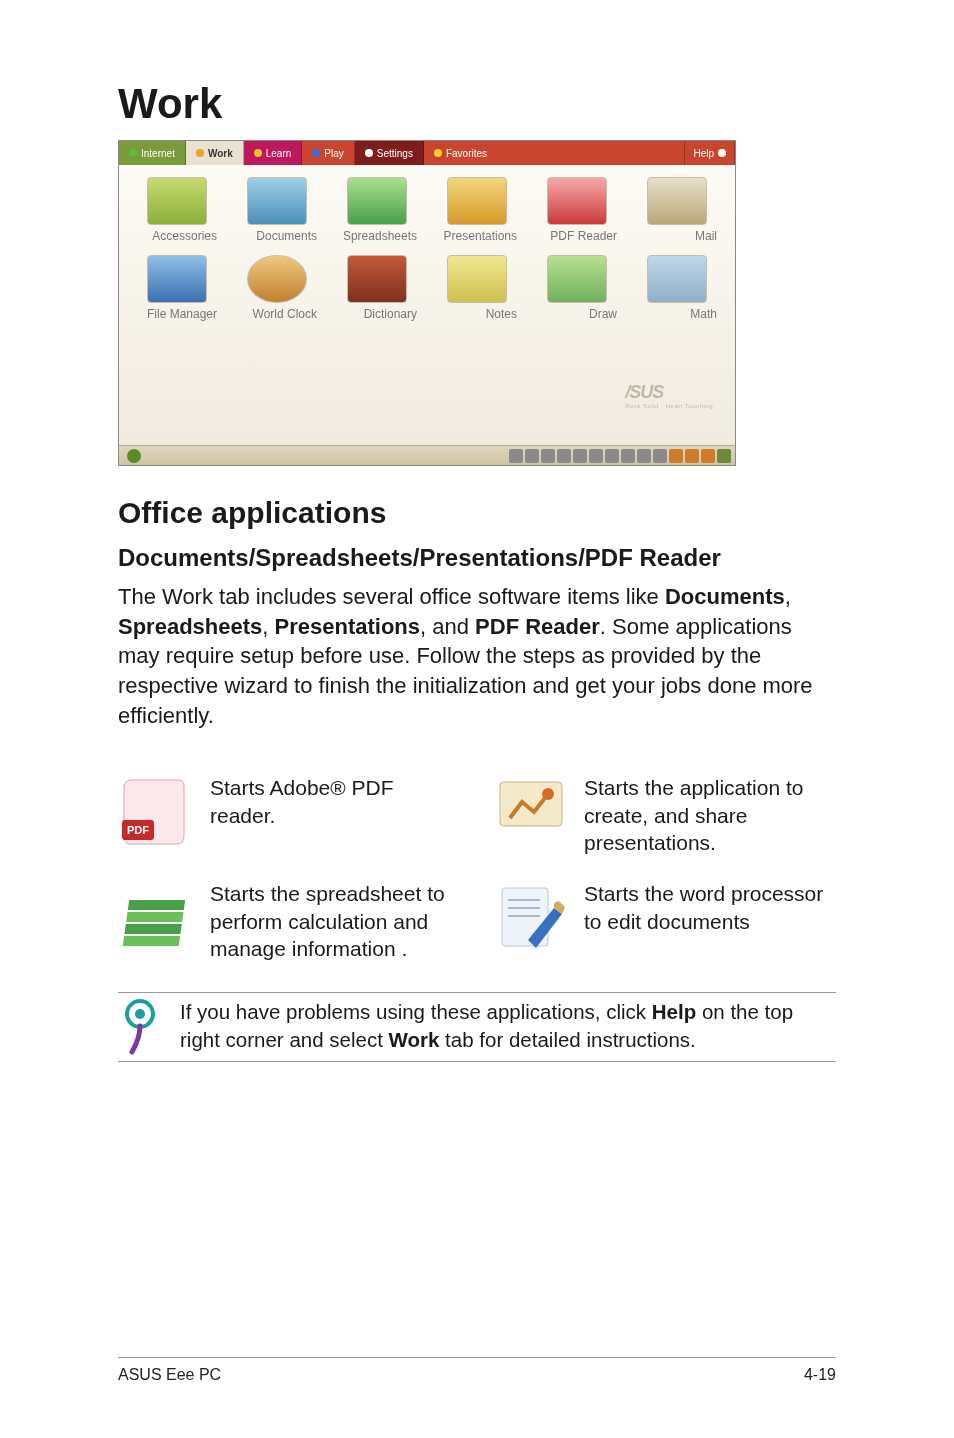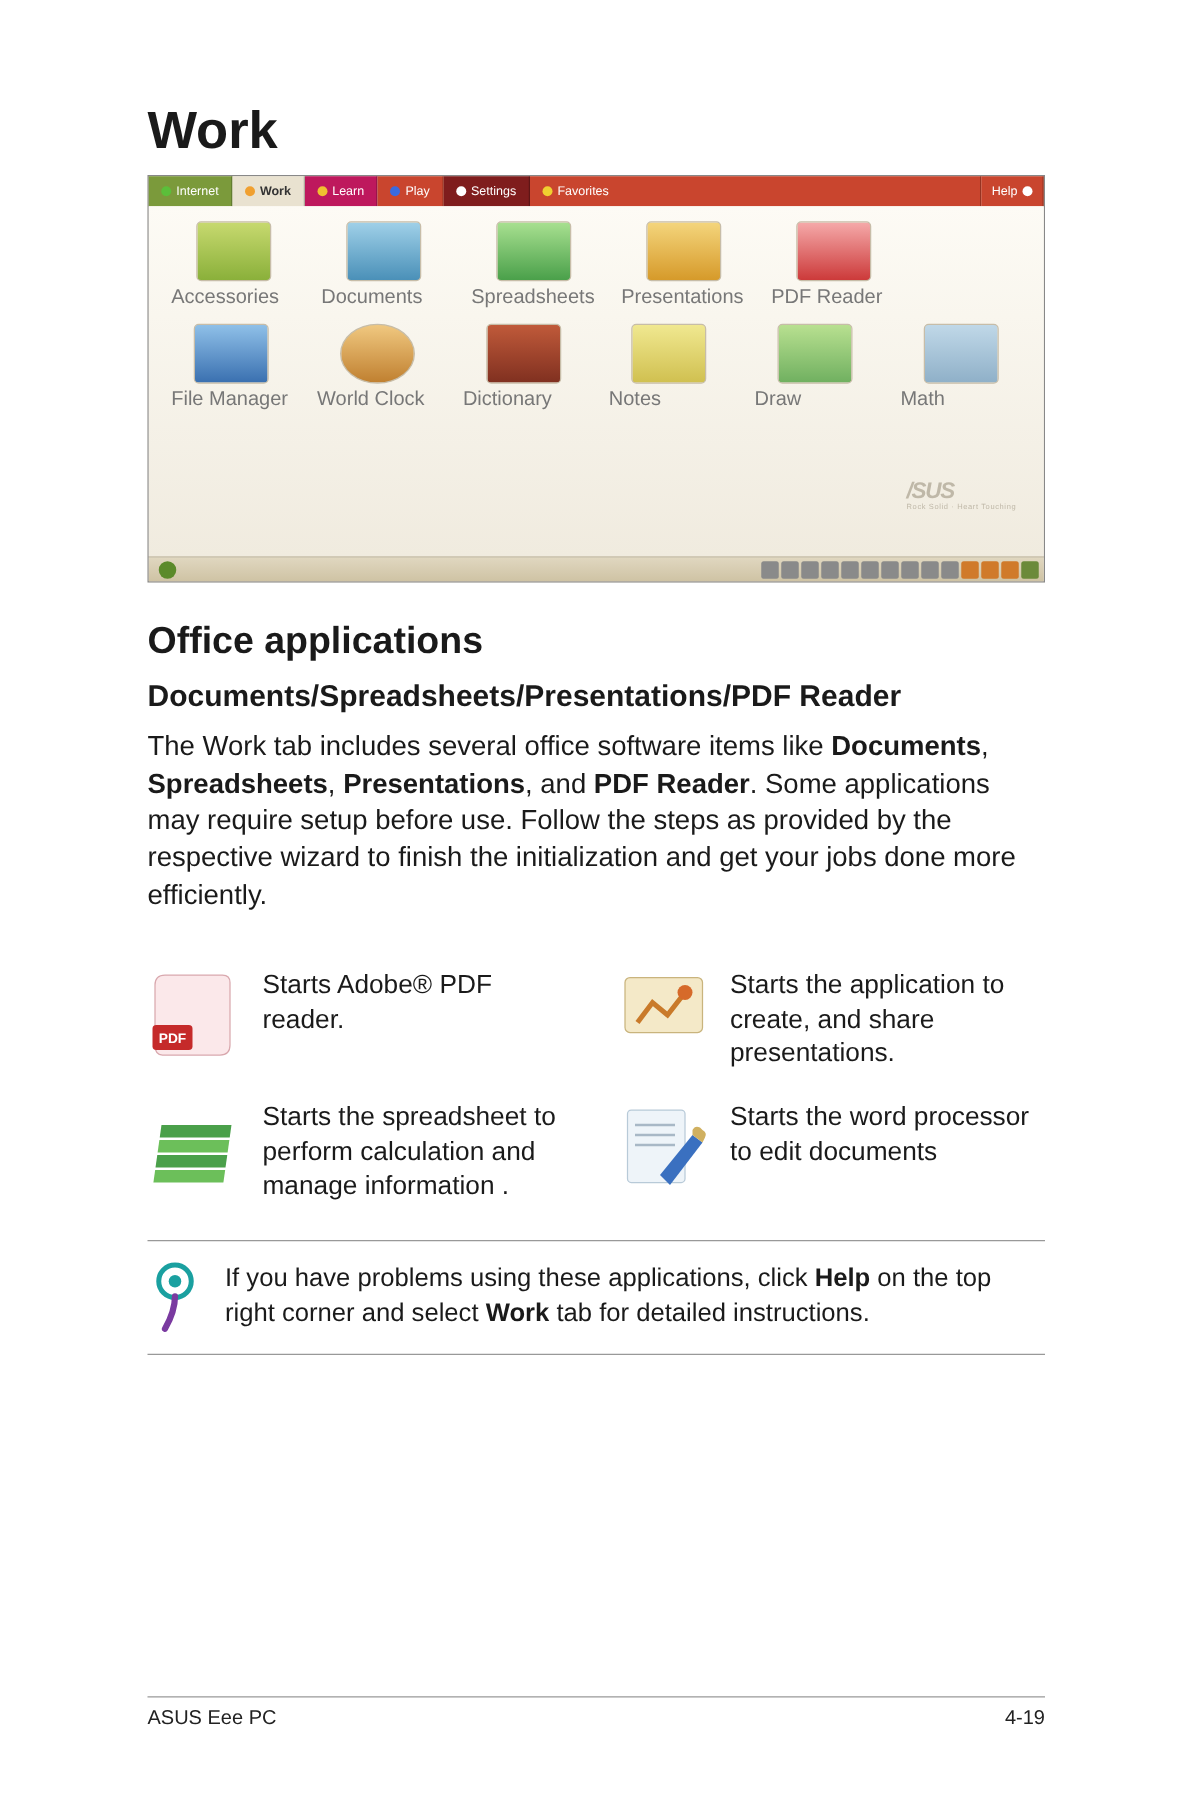--- a/index.html
+++ b/index.html
@@ -11,21 +11,21 @@
     color: #1a1a1a;
     padding: 80px 118px 40px 118px;
     position: relative;
   }
   h1 {
     font-size: 42px;
     font-weight: 800;
     margin-bottom: 12px;
   }
   .screenshot {
-    width: 718px;
+    width: 618px;
     border: 1px solid #888;
     background: #f5f2ec;
     margin-bottom: 30px;
   }
   .tabbar {
     display: flex;
     height: 24px;
     font-size: 10px;
     color: #fff;
     align-items: stretch;
@@ -47,22 +47,22 @@
   .tab-help { background: #c9452e; padding: 0 8px; }
   .iconarea {
     background: linear-gradient(#fdfbf5, #f0ebdf);
     padding: 12px 18px 8px 18px;
     position: relative;
     min-height: 280px;
   }
   .iconrow { display: flex; gap: 20px; margin-bottom: 12px; }
   .cell {
     width: 100px;
-    text-align: left;
-    font-size: 16px;
+    text-align: right;
+    font-size: 12px;
     color: #777;
   }
   .cellicon {
     width: 60px; height: 48px;
     margin: 0 auto 4px auto;
     background: #dfd6c4;
     border: 1px solid #c7bda8;
     border-radius: 4px;
   }
   .asus-logo {
@@ -116,21 +116,21 @@
   .bigicon {
     width: 78px; height: 78px;
     flex-shrink: 0;
     border-radius: 6px;
     position: relative;
   }
   .desc { font-size: 21px; line-height: 1.3; }
   .noteblock {
     border-top: 1px solid #999;
     border-bottom: 1px solid #999;
-    padding: 16px 0;
+    padding: 5px 0;
     display: flex;
     gap: 18px;
     align-items: flex-start;
     margin-bottom: 60px;
   }
   .pin {
     width: 44px; height: 58px;
     flex-shrink: 0;
     position: relative;
   }
@@ -185,20 +185,21 @@
         <span class="tabdot" style="background:#fff"></span>
       </div>
   </div>
   <div class="iconarea">
     <div class="iconrow">
       <div class="cell"><div class="cellicon" style="background:linear-gradient(#c7d96f,#8ab03a)"></div><span>Accessories</span></div>
       <div class="cell"><div class="cellicon" style="background:linear-gradient(#9fd0e8,#4a90b8)"></div><span>Documents</span></div>
       <div class="cell"><div class="cellicon" style="background:linear-gradient(#a8e090,#4aa04a)"></div><span>Spreadsheets</span></div>
       <div class="cell"><div class="cellicon" style="background:linear-gradient(#f4d57c,#d69a2a)"></div><span>Presentations</span></div>
       <div class="cell"><div class="cellicon" style="background:linear-gradient(#f5a9a9,#cc3a3a)"></div><span>PDF Reader</span></div>
+      <div class="cell"><div class="cellicon" style="background:linear-gradient(#e8e0c7,#b8a77a)"></div><span>Mail</span></div>
     </div>
     <div class="iconrow">
       <div class="cell"><div class="cellicon" style="background:linear-gradient(#8fc0e8,#3a70b0)"></div><span>File Manager</span></div>
       <div class="cell"><div class="cellicon" style="background:linear-gradient(#f0c880,#c08030);border-radius:50%"></div><span>World Clock</span></div>
       <div class="cell"><div class="cellicon" style="background:linear-gradient(#c05a3a,#803020)"></div><span>Dictionary</span></div>
       <div class="cell"><div class="cellicon" style="background:linear-gradient(#f0e890,#d0c050)"></div><span>Notes</span></div>
       <div class="cell"><div class="cellicon" style="background:linear-gradient(#b8e090,#70b060)"></div><span>Draw</span></div>
       <div class="cell"><div class="cellicon" style="background:linear-gradient(#c0d8e8,#8fb0c8)"></div><span>Math</span></div>
     </div>
     <div class="asus-logo">

